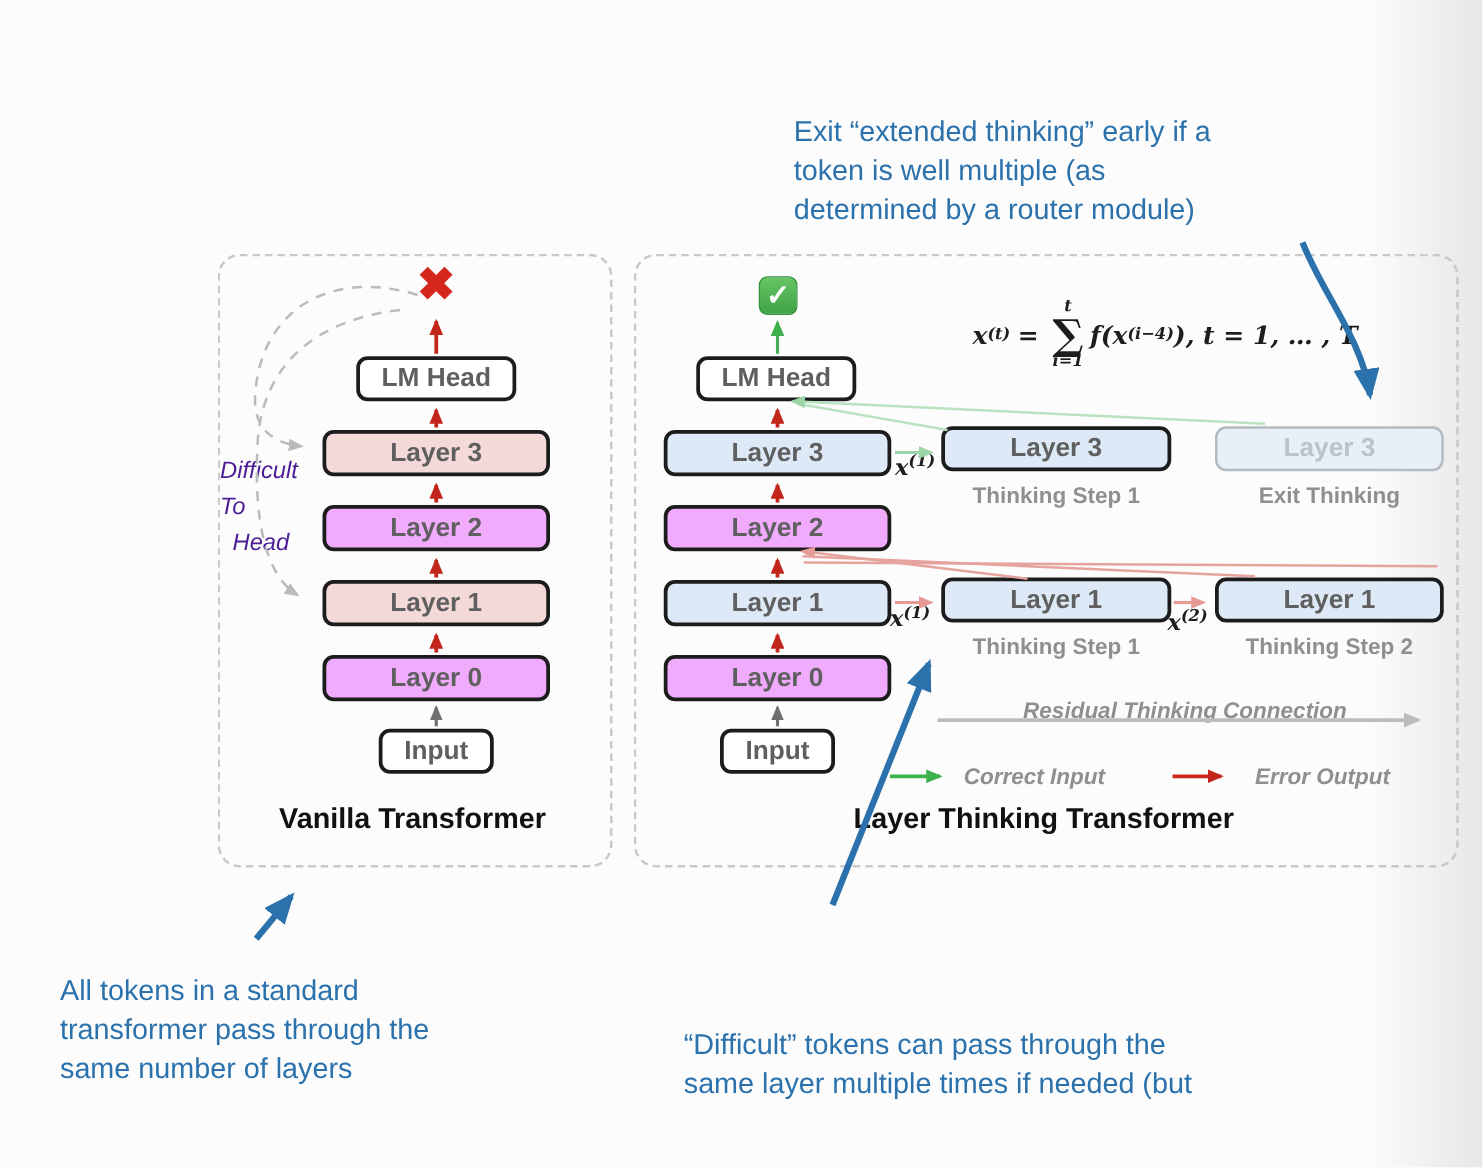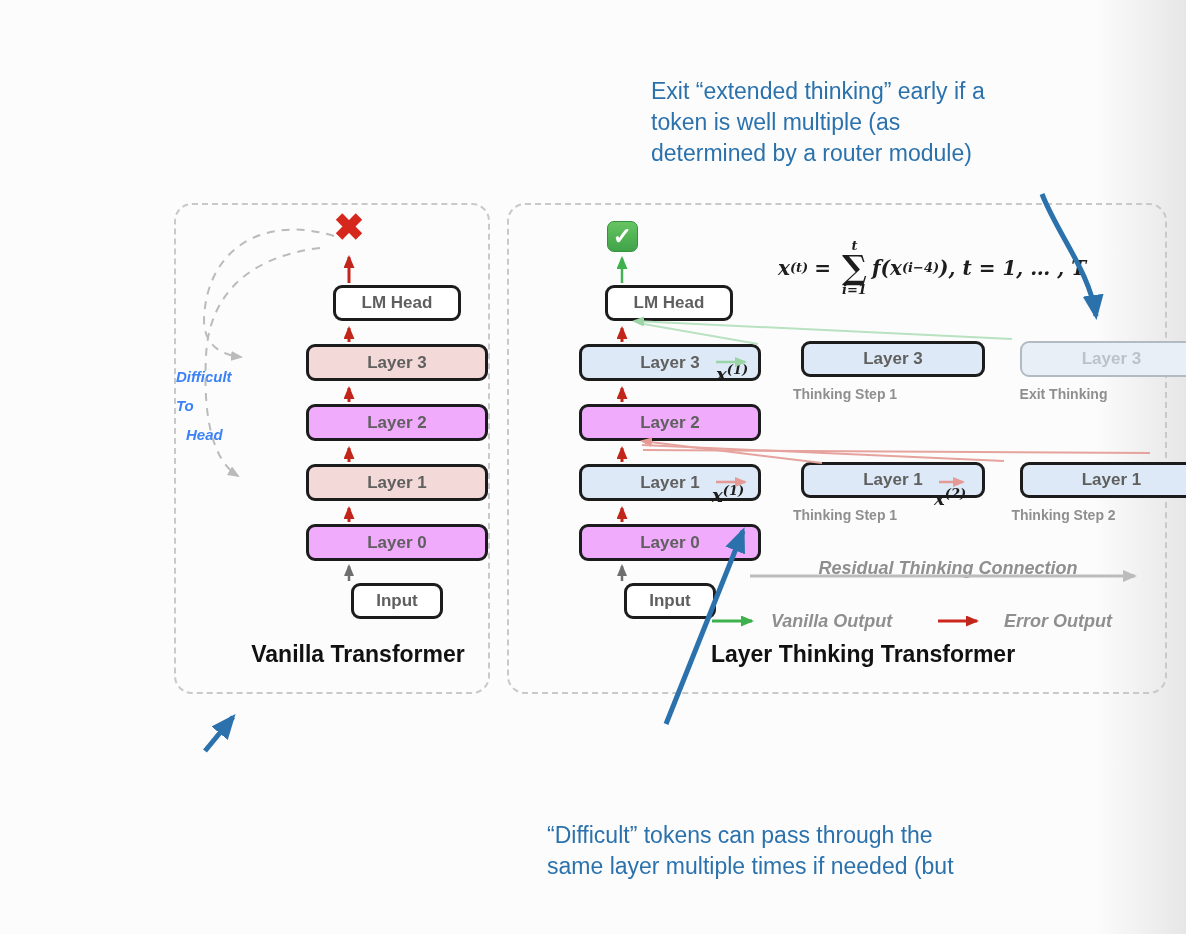--- a/index.html
+++ b/index.html
@@ -15,39 +15,39 @@
   .note{
     position:absolute;color:#2b72ad;font-size:23px;line-height:31px;z-index:4;
   }
   .note span{display:block;}
   .dashed-box{
     position:absolute;border:2px dashed #c9c9c9;border-radius:18px;z-index:1;background:transparent;
   }
   .box{
     position:absolute;border:3px solid #1c1c1c;border-radius:9px;background:#fff;
     display:flex;align-items:center;justify-content:center;
-    font-weight:bold;font-size:17px;color:#5f5f5f;z-index:2;box-sizing:border-box;margin-left:48px;
+    font-weight:bold;font-size:21px;color:#5f5f5f;z-index:2;box-sizing:border-box;
   }
   .pink{background:#f3dad8;}
   .cream{background:#f0abfc;}
   .lblue{background:#dde9f6;}
   .faded{background:#e9eff7;border:2px solid #b2bac2;color:#bcc2ca;}
   .diagram-title{
-    position:absolute;text-align:center;font-weight:bold;font-size:23px;color:#111;z-index:2;margin-left:28px;
+    position:absolute;text-align:center;font-weight:bold;font-size:23px;color:#111;z-index:2;
   }
   .caption{
-    position:absolute;text-align:center;font-weight:bold;font-size:14px;color:#8f8f8f;z-index:2;
+    position:absolute;text-align:center;font-weight:bold;font-size:18px;color:#8f8f8f;z-index:2;
   }
   .legend-label,.residual-label{
     position:absolute;font-weight:bold;font-style:italic;font-size:18px;color:#8f8f8f;z-index:2;
   }
   .residual-label{text-align:center;}
   .difficult{
     position:absolute;left:176px;top:362px;width:100px;z-index:2;
-    font-weight:bold;font-style:italic;font-size:15px;color:#3b82f6;line-height:29px;
+    font-weight:normal;font-style:italic;font-size:19px;color:#4c1d95;line-height:29px;
   }
   .difficult span{display:block;}
   .difficult span:nth-child(3){padding-left:10px;}
   .fail-icon{
     position:absolute;left:329px;top:209px;width:40px;text-align:center;
     color:#d5271c;font-size:37px;font-weight:bold;z-index:3;line-height:38px;
   }
   .check-icon{
     position:absolute;left:607px;top:221px;width:31px;height:31px;border-radius:7px;
     background:linear-gradient(#67c462,#3fa348);border:1px solid #35913d;
@@ -71,24 +71,29 @@
   .sigma-stack .s-sym{font-size:33px;font-style:normal;line-height:0.95;}
   .eq-sp{margin:0 6px;font-style:normal;}
   svg.overlay{position:absolute;left:0;top:0;z-index:5;pointer-events:none;}
 </style>
 </head>
 <body>
 
 <div class="stage">
   <div class="right-shade"></div>
 
-  <div class="note" style="left:635px;top:76px;width:450px;margin-left:16px;">
+  <div class="note" style="left:635px;top:90px;width:450px;">
     <span>Exit “extended thinking” early if a</span>
     <span>token is well multiple (as</span>
     <span>determined by a router module)</span>
+  </div>
+  <div class="note" style="left:48px;top:777px;width:410px;">
+    <span>All tokens in a standard</span>
+    <span>transformer pass through the</span>
+    <span>same number of layers</span>
   </div>
   <div class="note" style="left:547px;top:805px;width:540px;margin-top:15px;">
     <span>“Difficult” tokens can pass through the</span>
     <span>same layer multiple times if needed (but</span>
   </div>
 
   <div class="dashed-box" style="left:174px;top:203px;width:312px;height:487px;"></div>
   <div class="fail-icon">✖</div>
   <div class="difficult">
     <span>Difficult</span>
@@ -134,21 +139,21 @@
       <span class="s-top">t</span>
       <span class="s-sym">∑</span>
       <span class="s-bot">i=1</span>
     </span>
     <span>f(x</span>
       <sup>(i−4)</sup>
     <span>), t = 1, … , T</span>
   </div>
 
   <div class="residual-label" style="left:753px;top:558px;width:390px;">Residual Thinking Connection</div>
-  <div class="legend-label" style="left:771px;top:611px;">Vanilla Output</div>
+  <div class="legend-label" style="left:771px;top:611px;">Correct Input</div>
   <div class="legend-label" style="left:1004px;top:611px;">Error Output</div>
 
   <svg class="overlay" width="1186" height="934" viewBox="0 0 1186 934">
     <defs>
       <marker id="ahGray" markerUnits="userSpaceOnUse" markerWidth="12" markerHeight="10" refX="10" refY="5" orient="auto">
           <path d="M0,0 L12,5 L0,10 Z" fill="#6f6f6f"></path>
         </marker>
       <marker id="ahRed" markerUnits="userSpaceOnUse" markerWidth="13" markerHeight="11" refX="11" refY="5.5" orient="auto">
           <path d="M0,0 L13,5.5 L0,11 Z" fill="#c2261b"></path>
         </marker>

